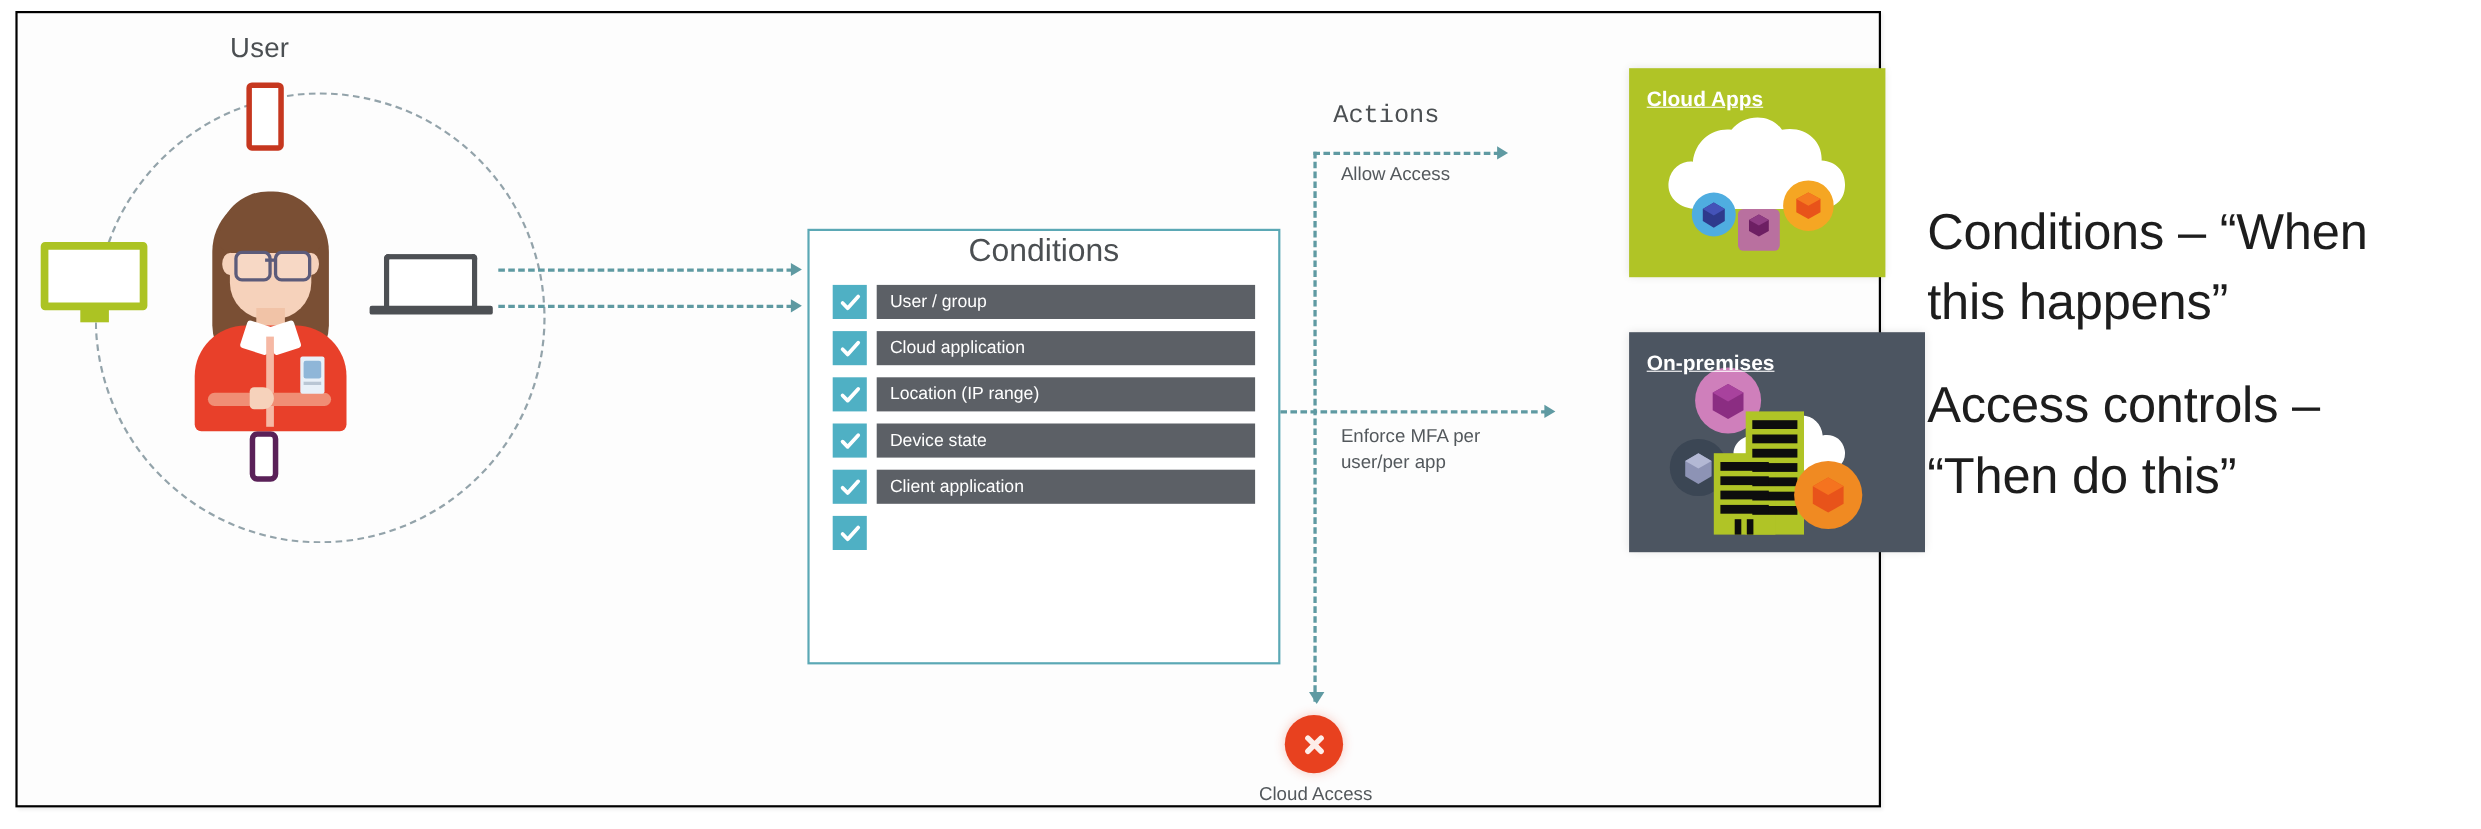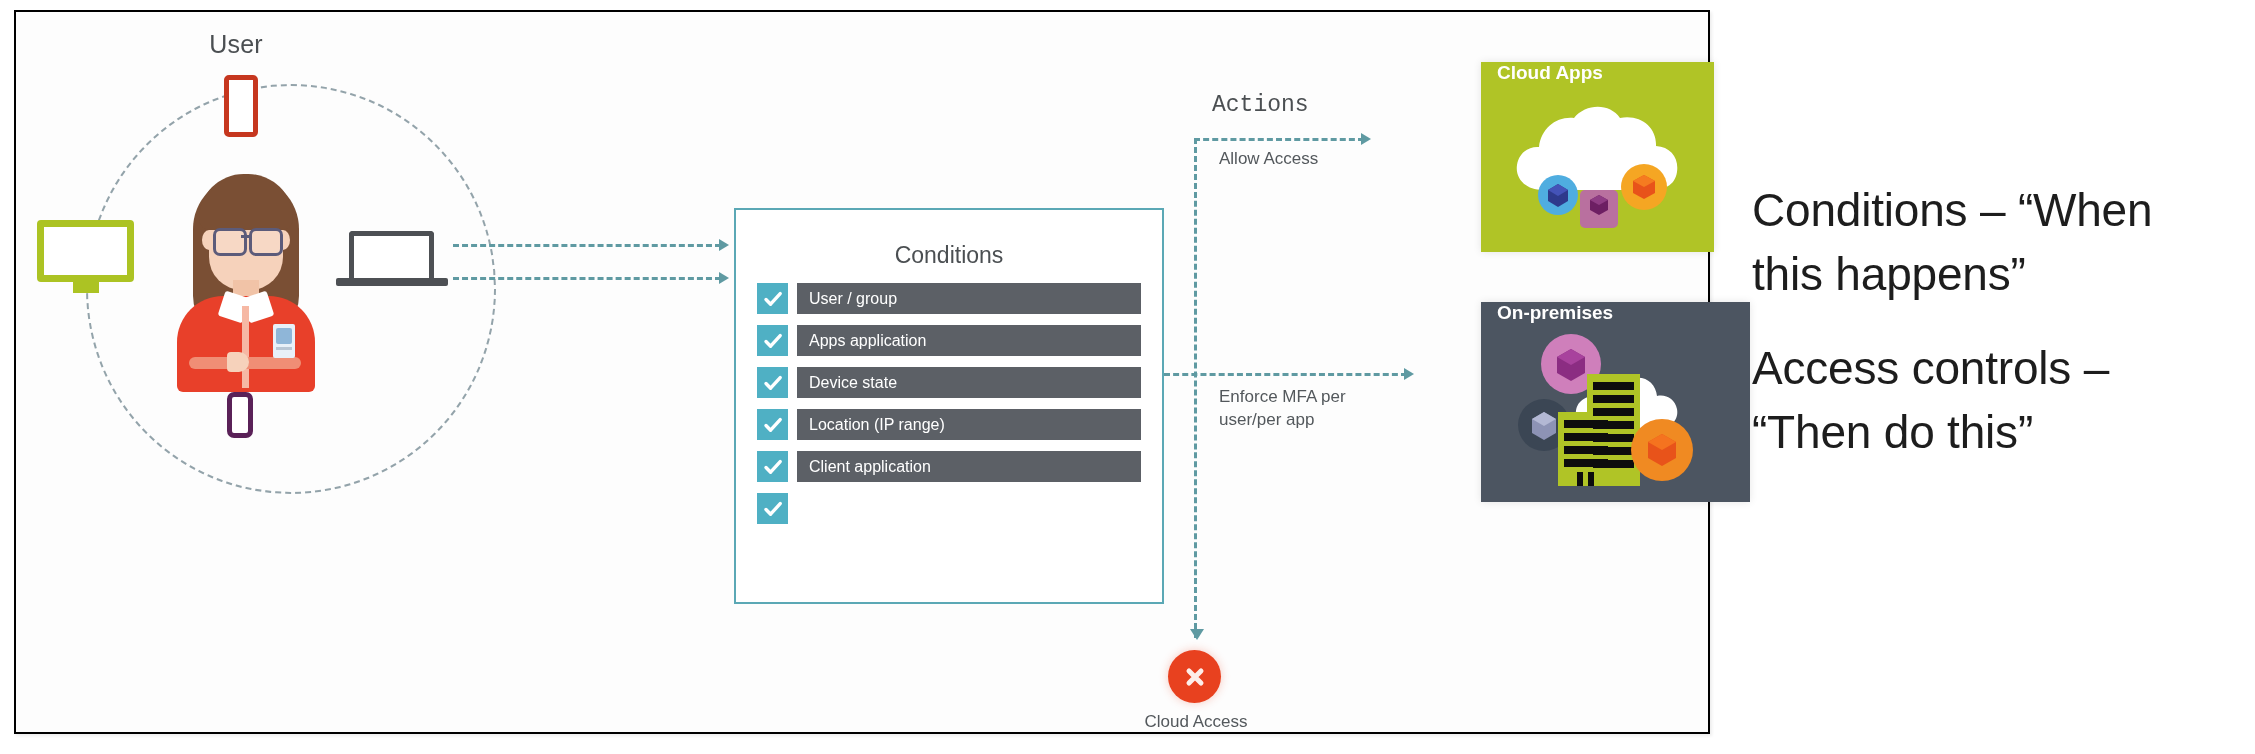--- a/index.html
+++ b/index.html
@@ -123,23 +123,23 @@
   #conditions-box {
     position: absolute;
     left: 718px; top: 196px;
     width: 430px; height: 396px;
     border: 2px solid #5ba8b5;
     background: #ffffff;
     box-sizing: border-box;
   }
   #conditions-title {
     text-align: center;
-    font-size: 23px;
+    font-size: 29px;
     color: #4b4f52;
-    margin-top: 32px;
+    margin-top: 2px;
     font-family: "Liberation Sans", sans-serif;
   }
   #conditions-list { margin-top: 14px; padding: 0 21px; }
   .cond-row { display: flex; align-items: flex-start; margin-bottom: 11px; }
   .cond-check {
     width: 31px; height: 31px;
     background: #4fb0c4;
     flex: 0 0 31px;
     display: flex; align-items: center; justify-content: center;
   }
@@ -252,25 +252,26 @@
   #onprem-tile {
     position: absolute;
     left: 1465px; top: 290px;
     width: 233px; height: 200px;
     background: #4c5561;
     box-shadow: 0 0 8px rgba(0,0,0,.10);
     padding-left: 36px;
   }
   .tile-title {
     position: absolute;
-    left: 16px; top: 0;
+    left: 16px; top: 18px;
     color: #ffffff;
     font-size: 19px;
     font-weight: bold;
     font-family: "Liberation Sans", sans-serif;
+    text-decoration: underline;
   }
   .tile-art { position: absolute; left: 0; top: 0; width: 100%; height: 100%; }
 
   
   #right-text {
     position: absolute;
     left: 1752px; top: 178px;
     width: 520px;
   }
   .right-line {
@@ -342,39 +343,39 @@
         </span>
         <span class="cond-label">User / group</span>
       </div>
 
       <div class="cond-row">
         <span class="cond-check">
           <svg width="22" height="22" viewBox="0 0 22 22">
             <path d="M4 11.5 L8.6 16.2 L18.2 5.6" stroke="#ffffff" stroke-width="3.4" fill="none" stroke-linecap="round" stroke-linejoin="round"></path>
           </svg>
         </span>
-        <span class="cond-label">Apps application</span>
+        <span class="cond-label">Cloud application</span>
+      </div>
+
+      <div class="cond-row">
+        <span class="cond-check">
+          <svg width="22" height="22" viewBox="0 0 22 22">
+            <path d="M4 11.5 L8.6 16.2 L18.2 5.6" stroke="#ffffff" stroke-width="3.4" fill="none" stroke-linecap="round" stroke-linejoin="round"></path>
+          </svg>
+        </span>
+        <span class="cond-label">Location (IP range)</span>
       </div>
 
       <div class="cond-row">
         <span class="cond-check">
           <svg width="22" height="22" viewBox="0 0 22 22">
             <path d="M4 11.5 L8.6 16.2 L18.2 5.6" stroke="#ffffff" stroke-width="3.4" fill="none" stroke-linecap="round" stroke-linejoin="round"></path>
           </svg>
         </span>
         <span class="cond-label">Device state</span>
-      </div>
-
-      <div class="cond-row">
-        <span class="cond-check">
-          <svg width="22" height="22" viewBox="0 0 22 22">
-            <path d="M4 11.5 L8.6 16.2 L18.2 5.6" stroke="#ffffff" stroke-width="3.4" fill="none" stroke-linecap="round" stroke-linejoin="round"></path>
-          </svg>
-        </span>
-        <span class="cond-label">Location (IP range)</span>
       </div>
 
       <div class="cond-row">
         <span class="cond-check">
           <svg width="22" height="22" viewBox="0 0 22 22">
             <path d="M4 11.5 L8.6 16.2 L18.2 5.6" stroke="#ffffff" stroke-width="3.4" fill="none" stroke-linecap="round" stroke-linejoin="round"></path>
           </svg>
         </span>
         <span class="cond-label">Client application</span>
       </div>

